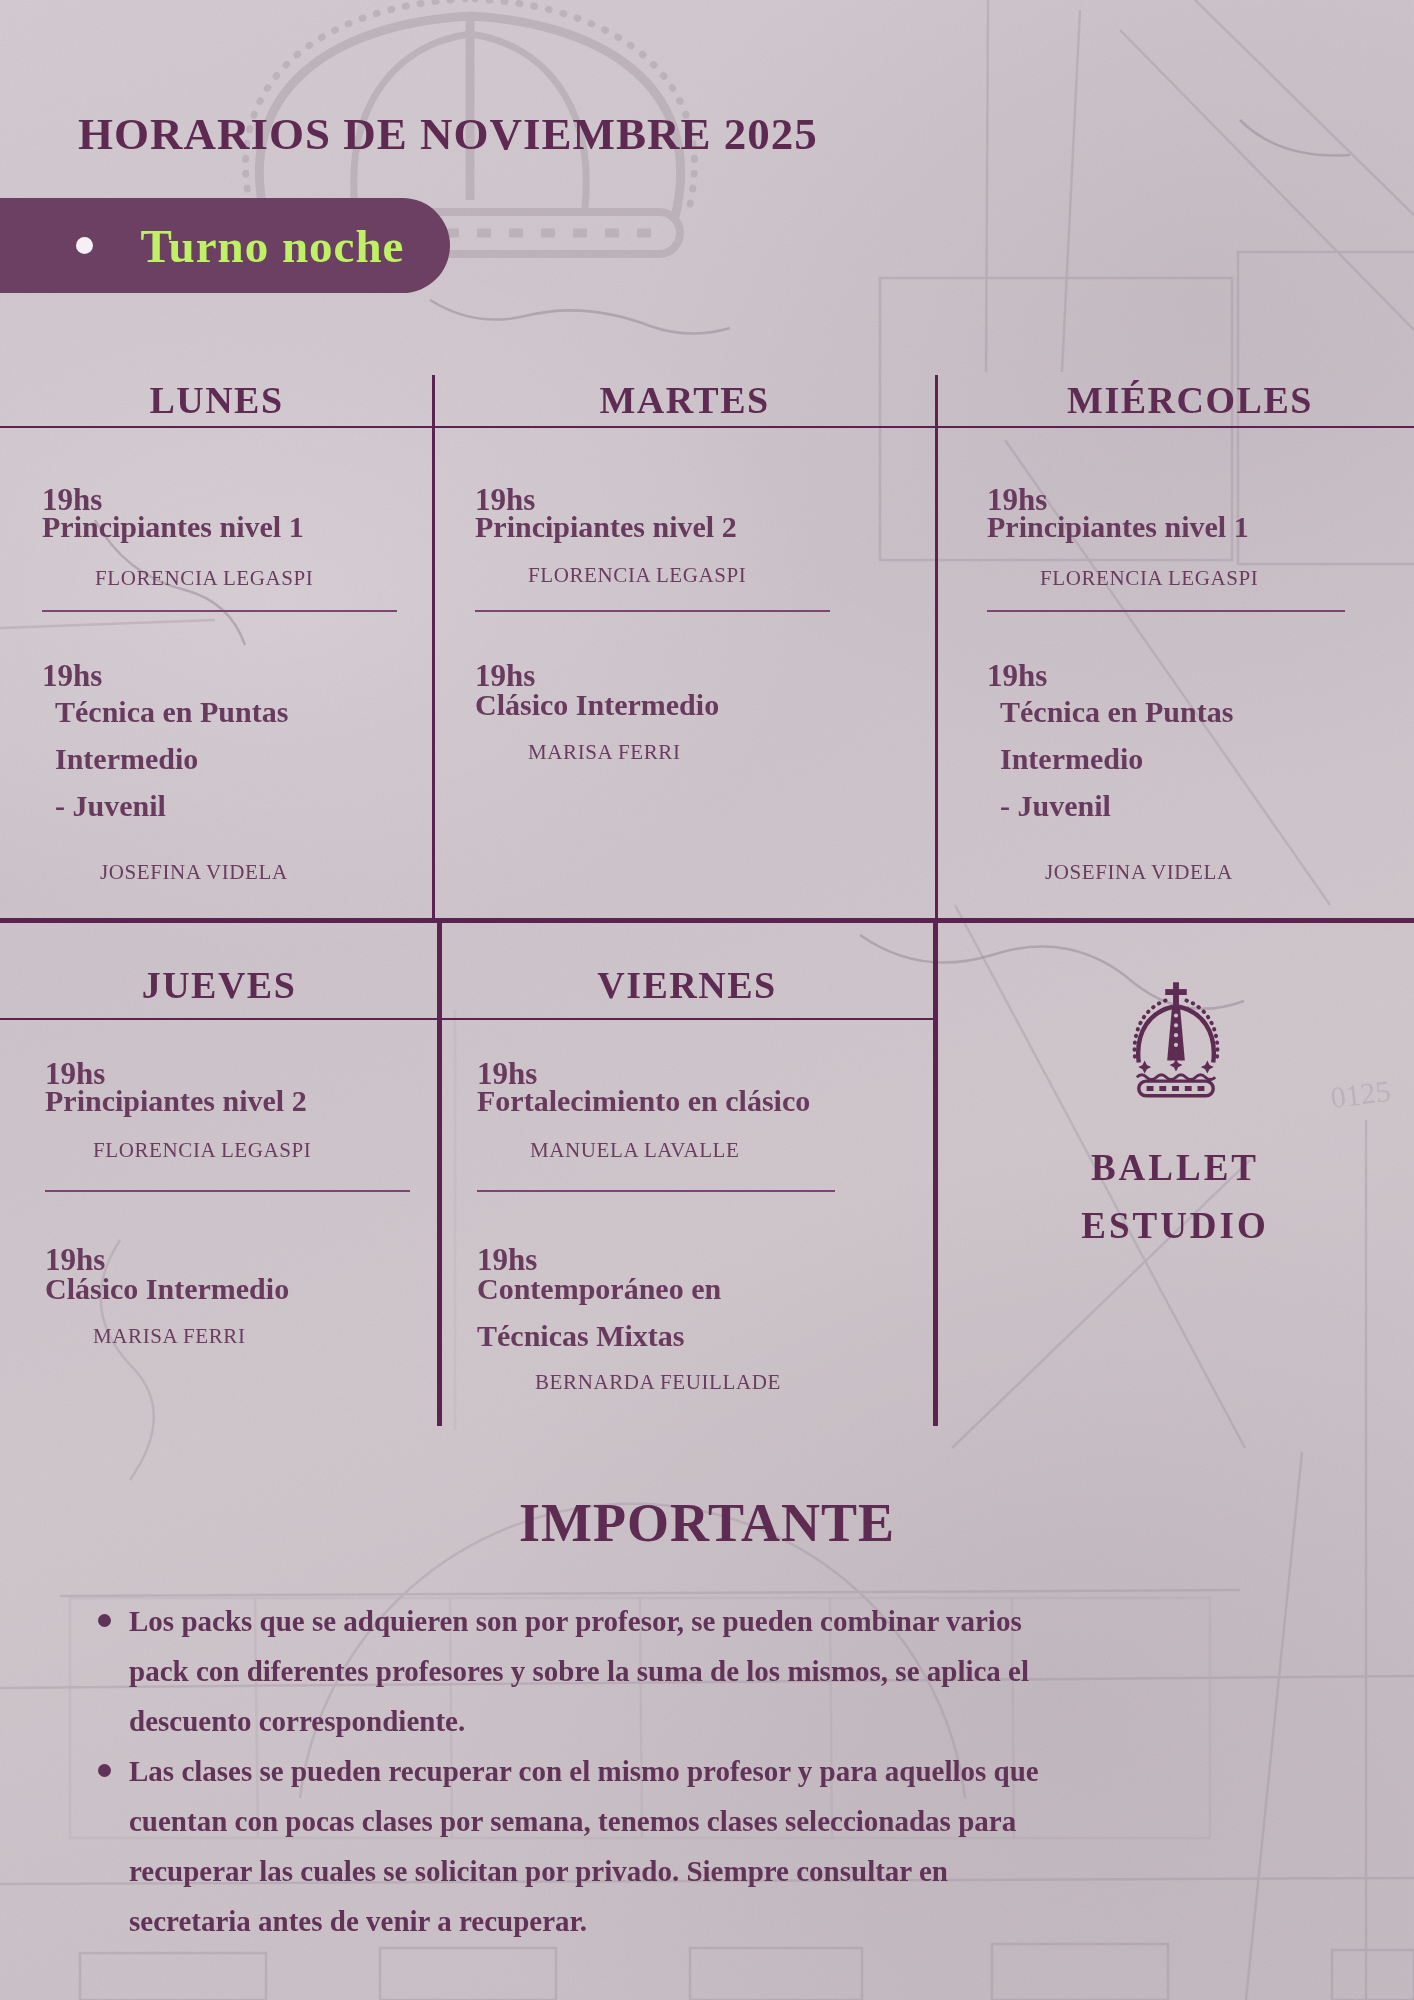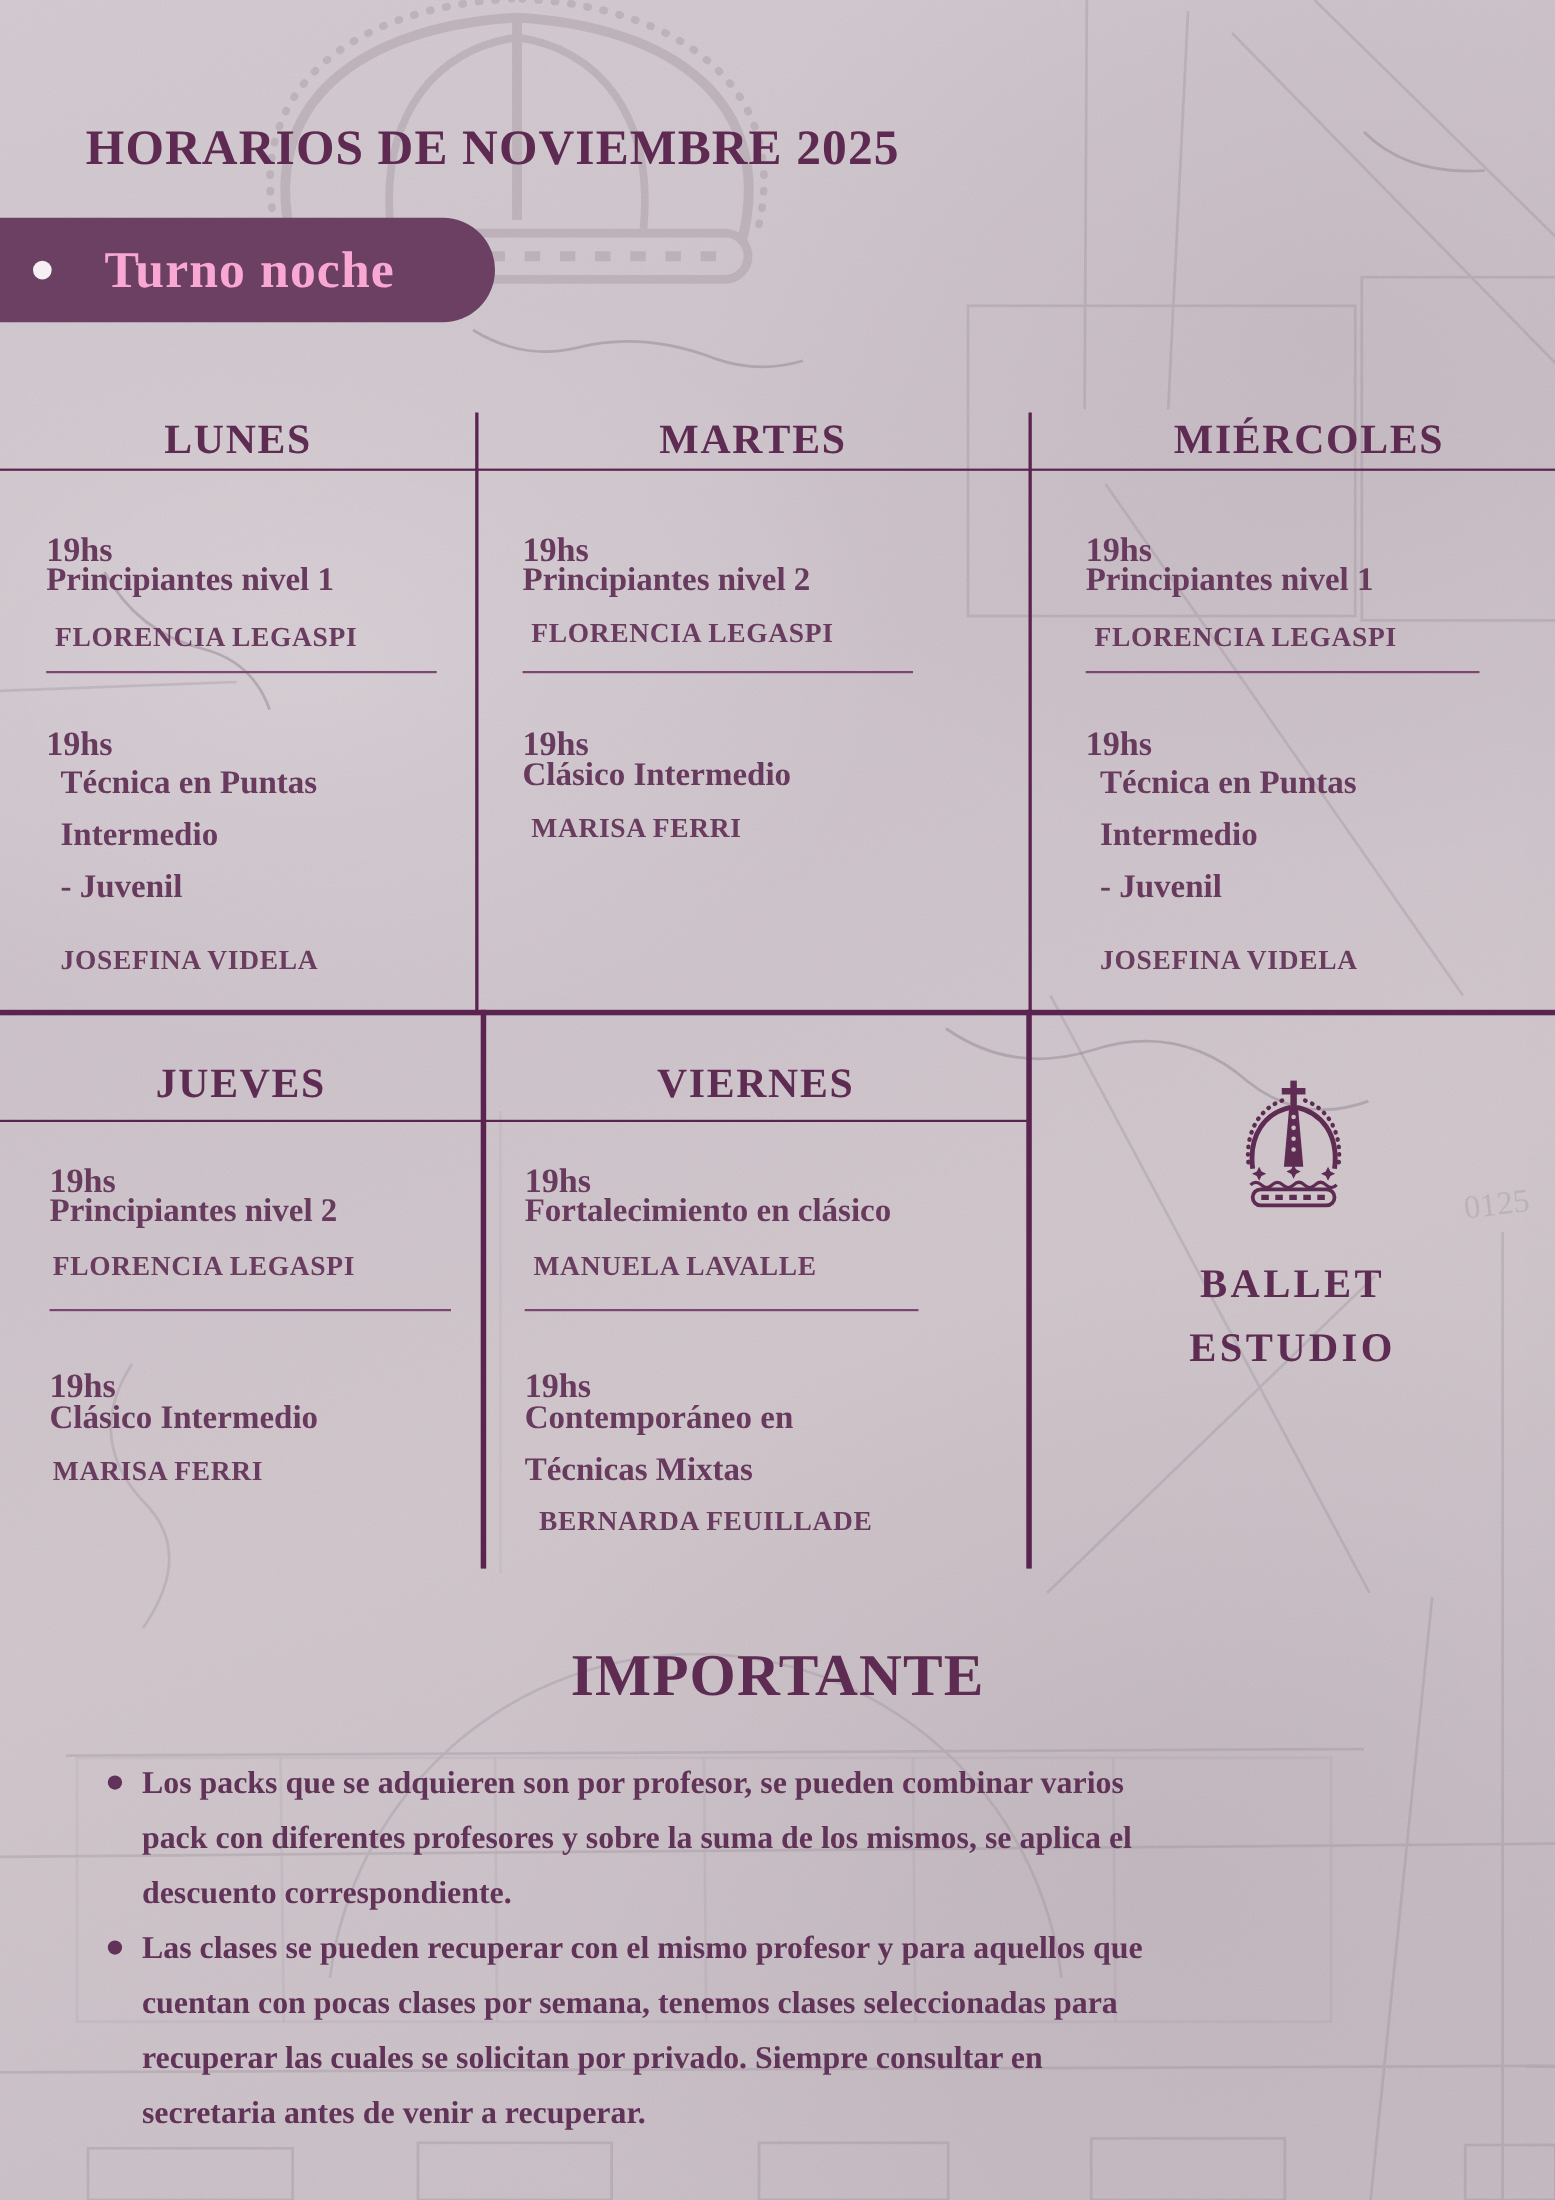--- a/index.html
+++ b/index.html
@@ -26,32 +26,33 @@
   
   .gl{position:absolute;z-index:1;background:#5a2350;}
   .dl{position:absolute;z-index:1;height:2px;background:#7c4672;}
 
   
   .title{
     font-size:45px;font-weight:bold;color:#5e2a52;letter-spacing:1px;white-space:nowrap;
   }
   .badge{
     display:flex;align-items:center;
-    background:#6b4062;color:#f9a8d4;
+    background:#6b4062;color:#bef264;
     border-radius:0 48px 48px 0;
+    justify-content:center;
   }
   .badge-dot{width:17px;height:17px;border-radius:50%;background:#f6eff4;margin-left:30px;flex:0 0 auto;}
   .badge-label{font-size:47px;font-weight:bold;margin-left:48px;letter-spacing:1px;}
   .day{
     position:absolute;z-index:2;text-align:center;
     font-size:38px;font-weight:bold;color:#5e2c53;letter-spacing:1.5px;
   }
   .t{position:absolute;z-index:2;font-size:31px;font-weight:bold;color:#683a5e;white-space:nowrap;margin-top:20px;}
   .n{position:absolute;z-index:2;font-size:30px;font-weight:bold;color:#683a5e;white-space:nowrap;}
-  .p{position:absolute;z-index:2;font-size:25px;font-weight:bold;color:#6a3c60;letter-spacing:.6px;white-space:nowrap;}
+  .p{position:absolute;z-index:2;font-size:21px;font-weight:normal;color:#6a3c60;letter-spacing:.6px;white-space:nowrap;margin-left:45px;}
 
   .logo-text{
     position:absolute;z-index:2;text-align:center;
     font-size:37px;font-weight:bold;color:#5e2c53;letter-spacing:3px;
   }
   .imp-title{
     position:absolute;z-index:2;left:0;width:1414px;text-align:center;
     font-size:54px;font-weight:bold;color:#5e2c53;letter-spacing:1px;
   }
   .bullets{

